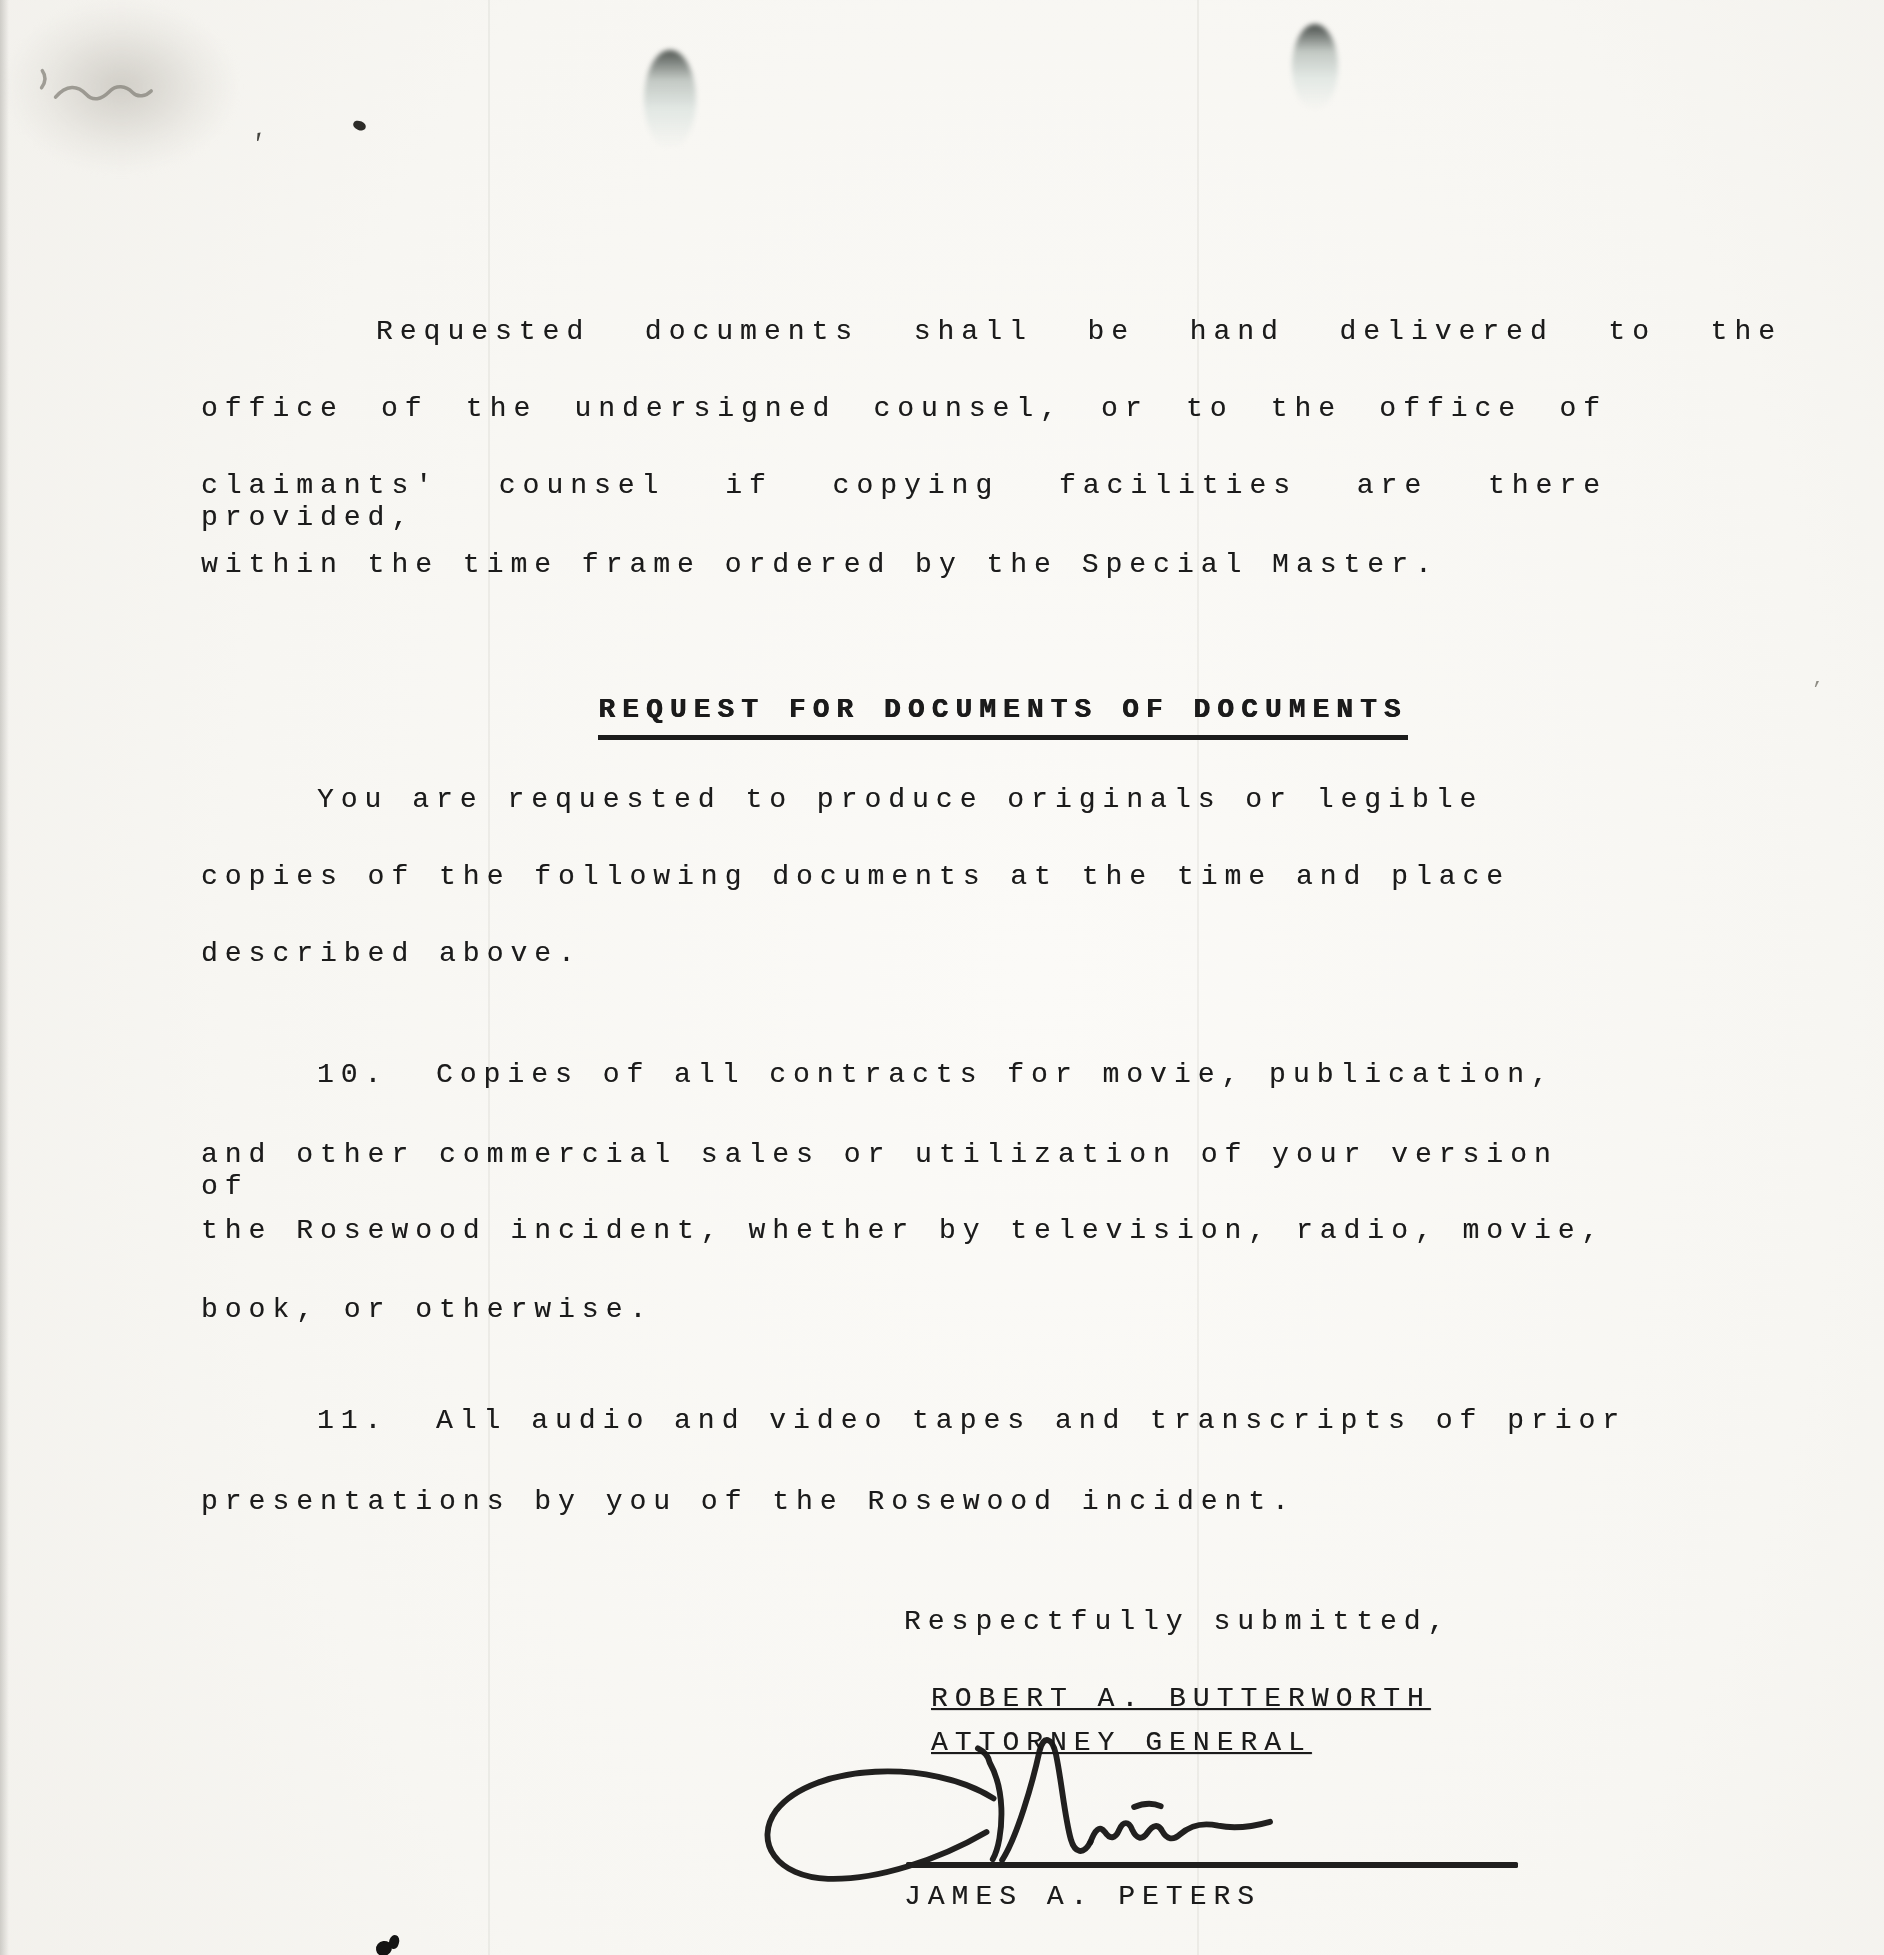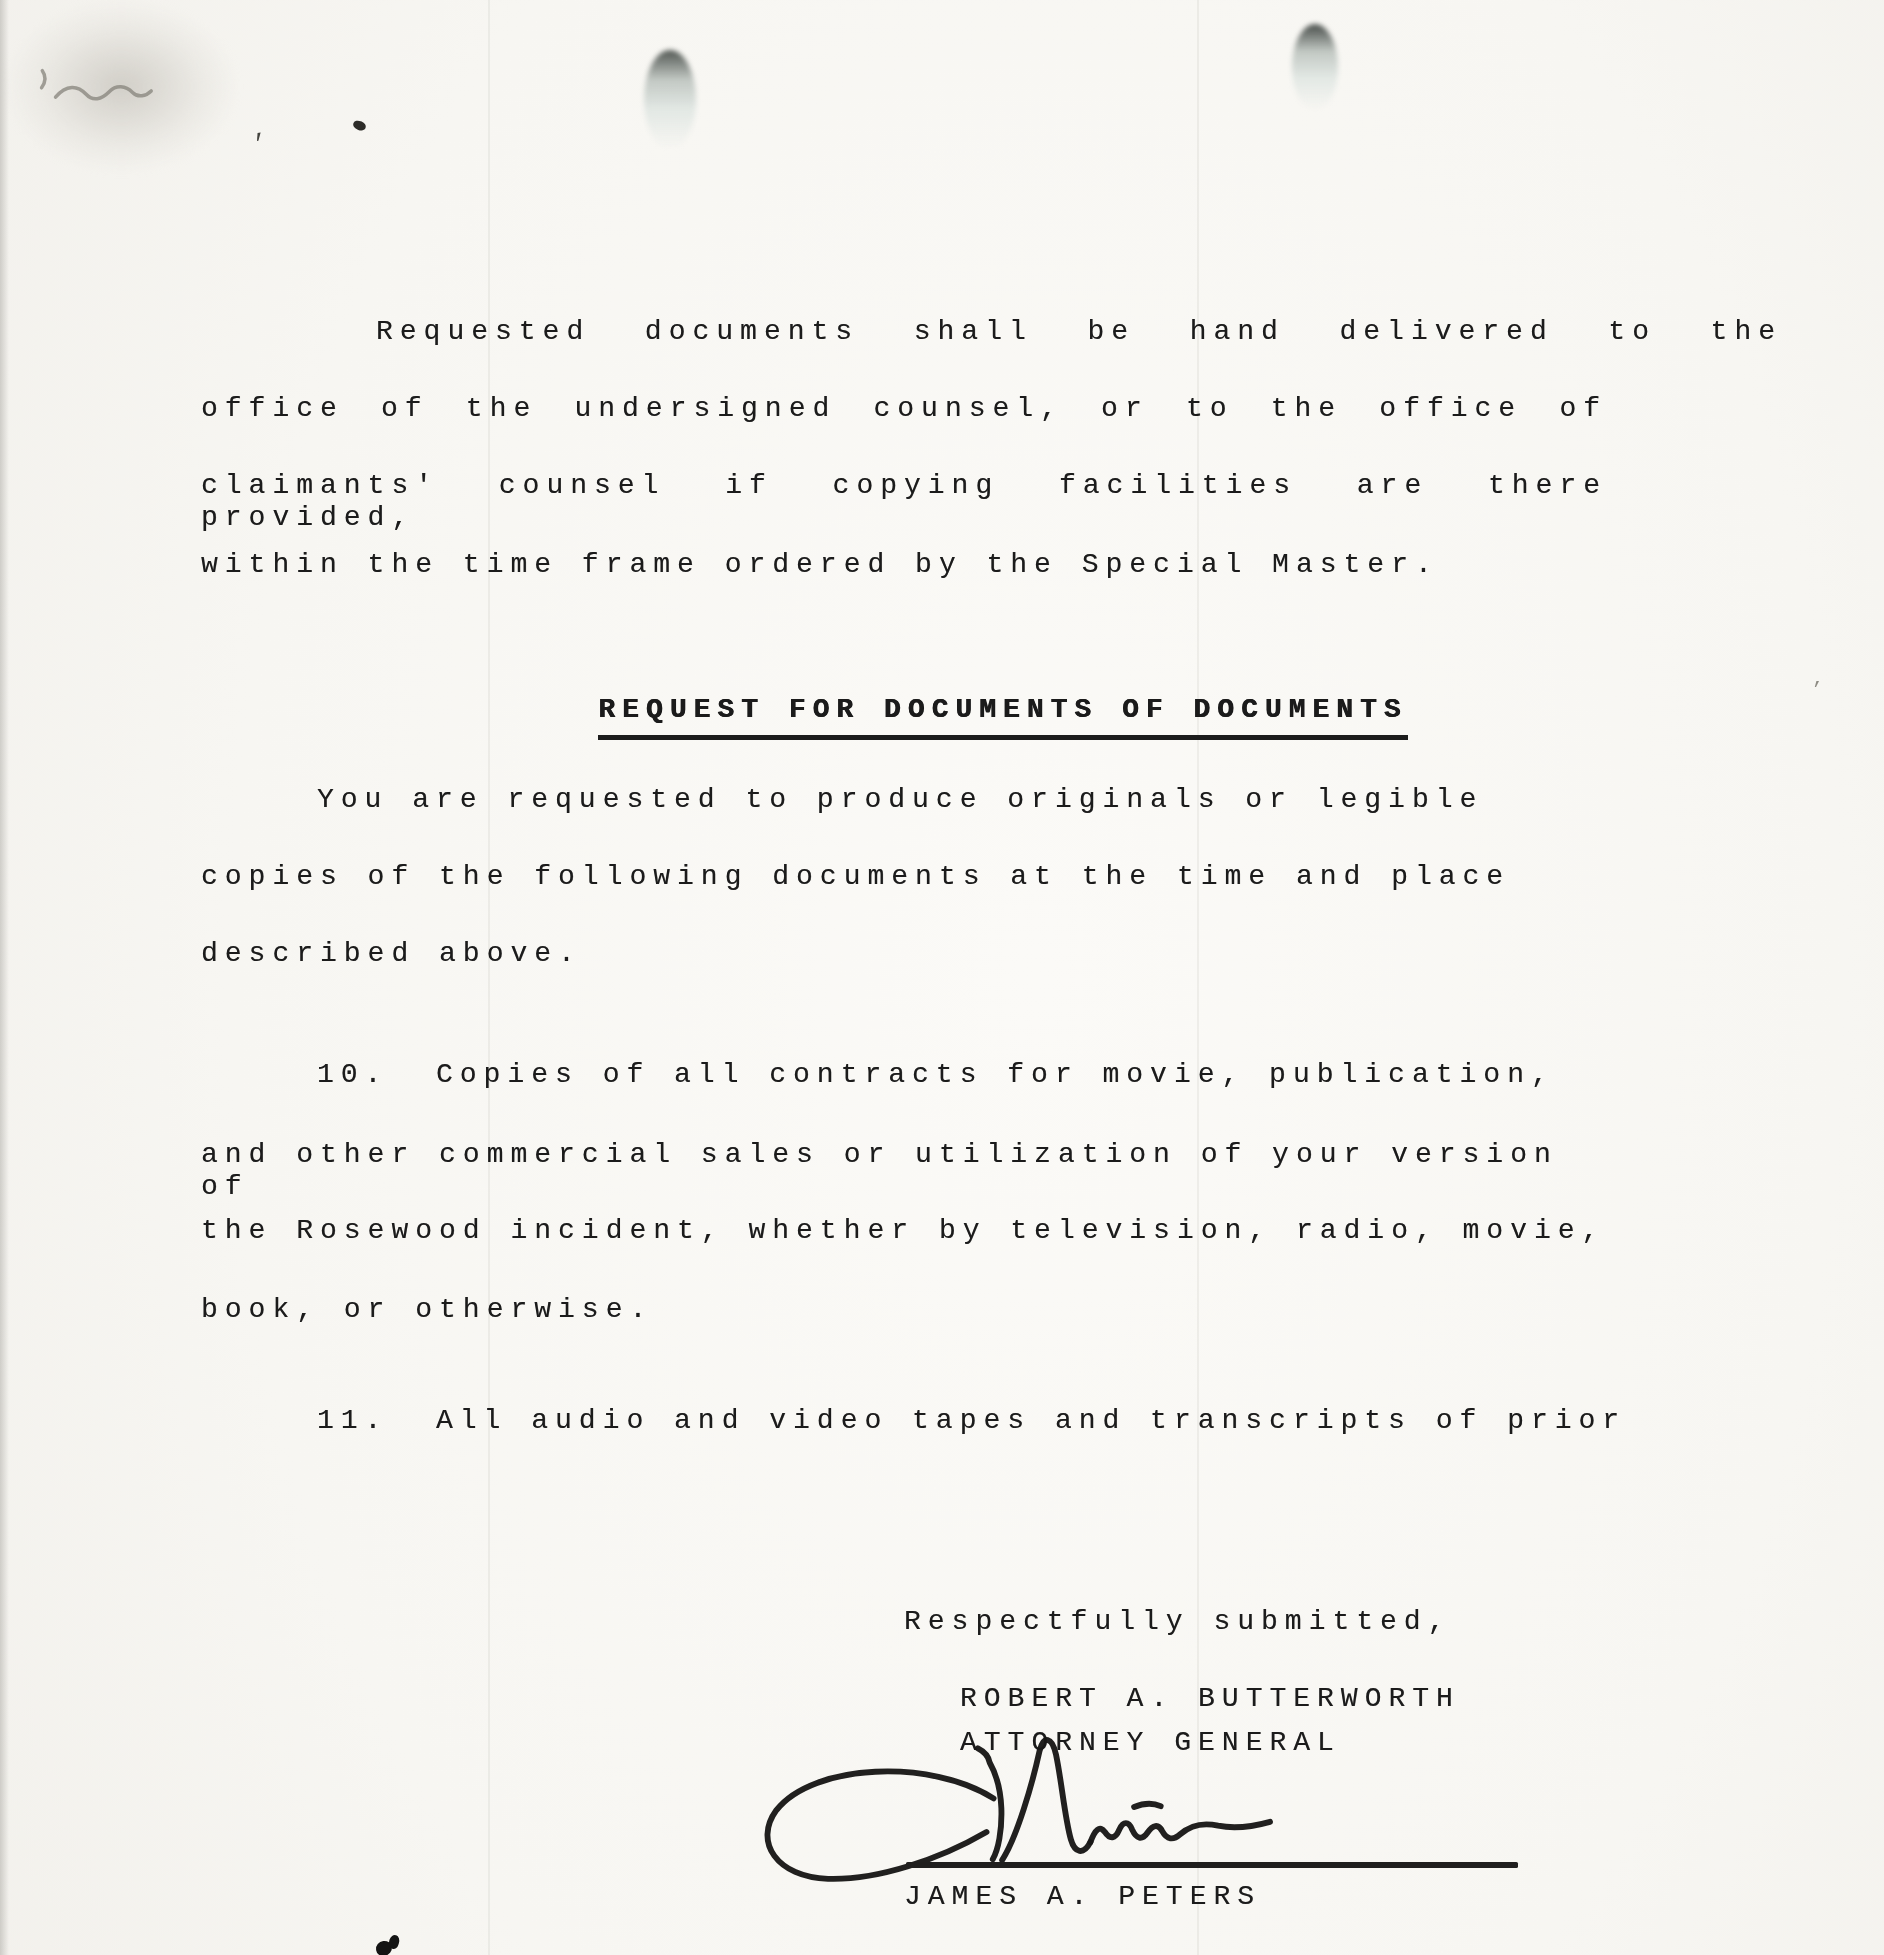--- a/index.html
+++ b/index.html
@@ -21,21 +21,21 @@
     line-height: 1.16;
     letter-spacing: 7px;
     color: #1b1b1b;
     white-space: pre-wrap;
     text-shadow: 0.2px 0.3px 0.3px rgba(25,25,25,0.45);
   }
   .just { text-align: justify; text-align-last: justify; }
   .ind8 { padding-left: 175px; }
   .ind5 { padding-left: 116px; }
   .sigblock { left: 904px; width: 860px; }
-  .nameblock { left: 960px; width: 860px; }
+  .nameblock { left: 931px; width: 860px; text-decoration: underline; }
   .hd {
     display: inline-block;
     font-weight: 700;
     padding-bottom: 7.8px;
     border-bottom: 5.1px solid #1c1c1c;
     text-shadow: 0.6px 0 0 currentColor, 0.2px 0.3px 0.4px rgba(25,25,25,0.5);
   }
 
   
   .sig-svg { position: absolute; left: 743px; top: 1732px; width: 587px; height: 164px; }
@@ -106,20 +106,21 @@
   <div class="ln ind5" style="top:784px">You are requested to produce originals or legible</div>
   <div class="ln" style="top:861px">copies of the following documents at the time and place</div>
   <div class="ln" style="top:938px">described above.</div>
 
   <div class="ln ind5" style="top:1059px">10.  Copies of all contracts for movie, publication,</div>
   <div class="ln" style="top:1139px">and other commercial sales or utilization of your version of</div>
   <div class="ln" style="top:1215px">the Rosewood incident, whether by television, radio, movie,</div>
   <div class="ln" style="top:1294px">book, or otherwise.</div>
 
   <div class="ln ind5" style="top:1405px">11.  All audio and video tapes and transcripts of prior</div>
+  <div class="ln" style="top:1486px">presentations by you of the Rosewood incident.</div>
 
   <div class="ln sigblock" style="top:1606px">Respectfully submitted,</div>
   <div class="ln nameblock" style="top:1683px">ROBERT A. BUTTERWORTH</div>
   <div class="ln nameblock" style="top:1727px">ATTORNEY GENERAL</div>
 
   <svg class="sig-svg" viewBox="1900 4430 1500 420">
     <path d="M 2540 4600 C 2380 4498 2078 4510 1984 4630 C 1924 4712 1986 4802 2116 4806 C 2242 4810 2402 4756 2522 4686" stroke-width="17"></path>
     <path d="M 2500 4472 C 2516 4480 2527 4492 2530 4508 C 2548 4540 2558 4575 2560 4625 C 2562 4682 2552 4732 2538 4756"></path>
     <path d="M 2562 4758 C 2600 4700 2640 4560 2658 4478 C 2668 4438 2690 4442 2700 4488 C 2715 4560 2722 4648 2738 4705 C 2748 4740 2770 4746 2788 4712"></path>
     <path d="M 2788 4712 C 2800 4680 2812 4668 2825 4686 C 2838 4706 2852 4704 2862 4680 C 2872 4658 2886 4658 2895 4680 C 2906 4704 2920 4708 2934 4688 C 2948 4668 2962 4664 2972 4684 C 2984 4706 3000 4708 3018 4692 C 3045 4668 3080 4662 3115 4670 C 3155 4678 3205 4672 3248 4660"></path>

